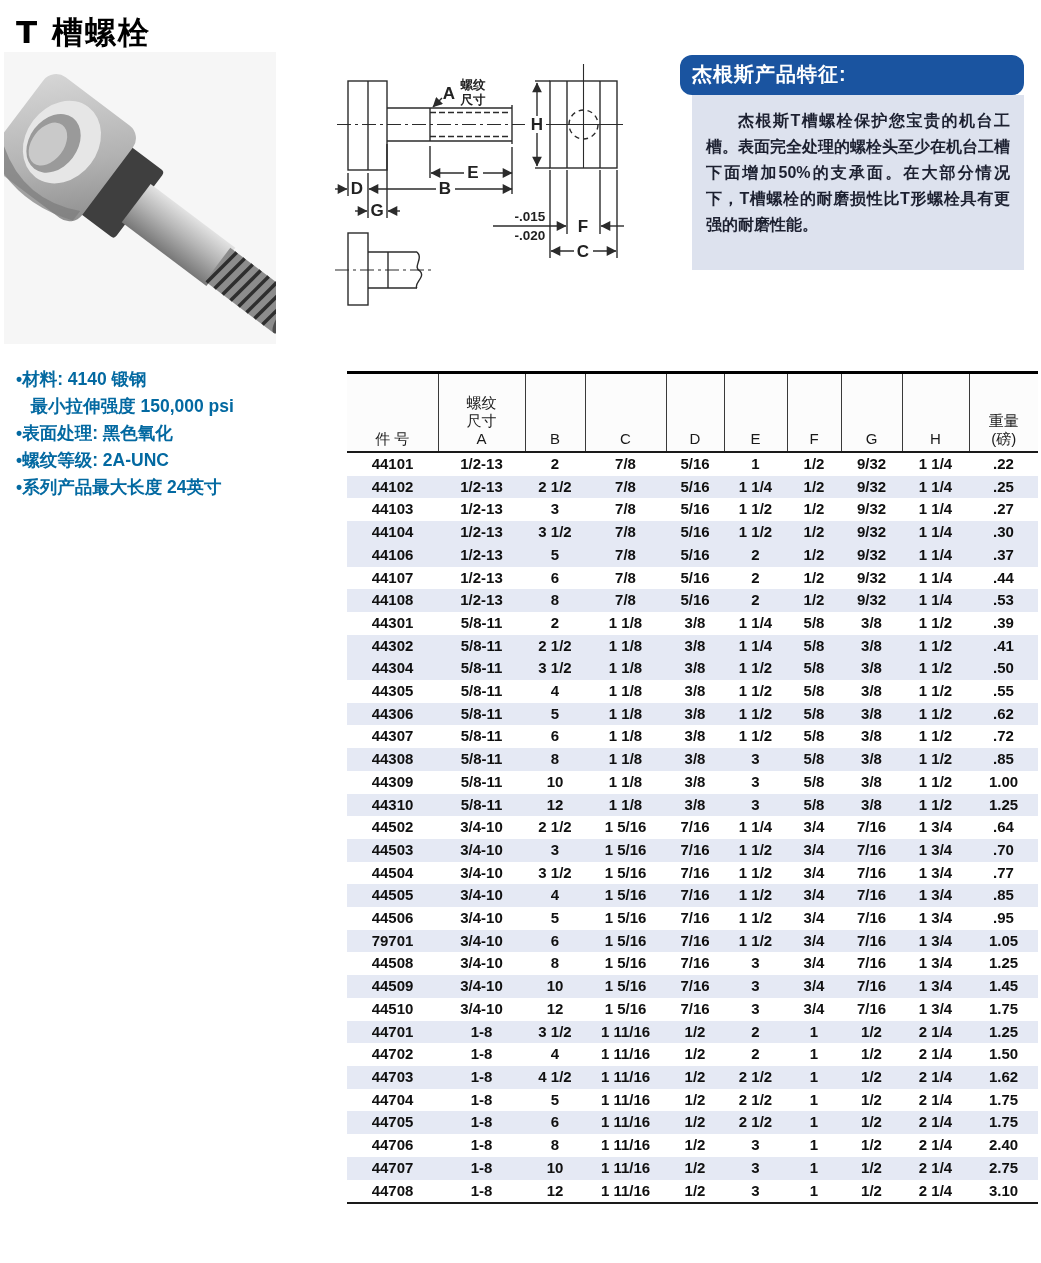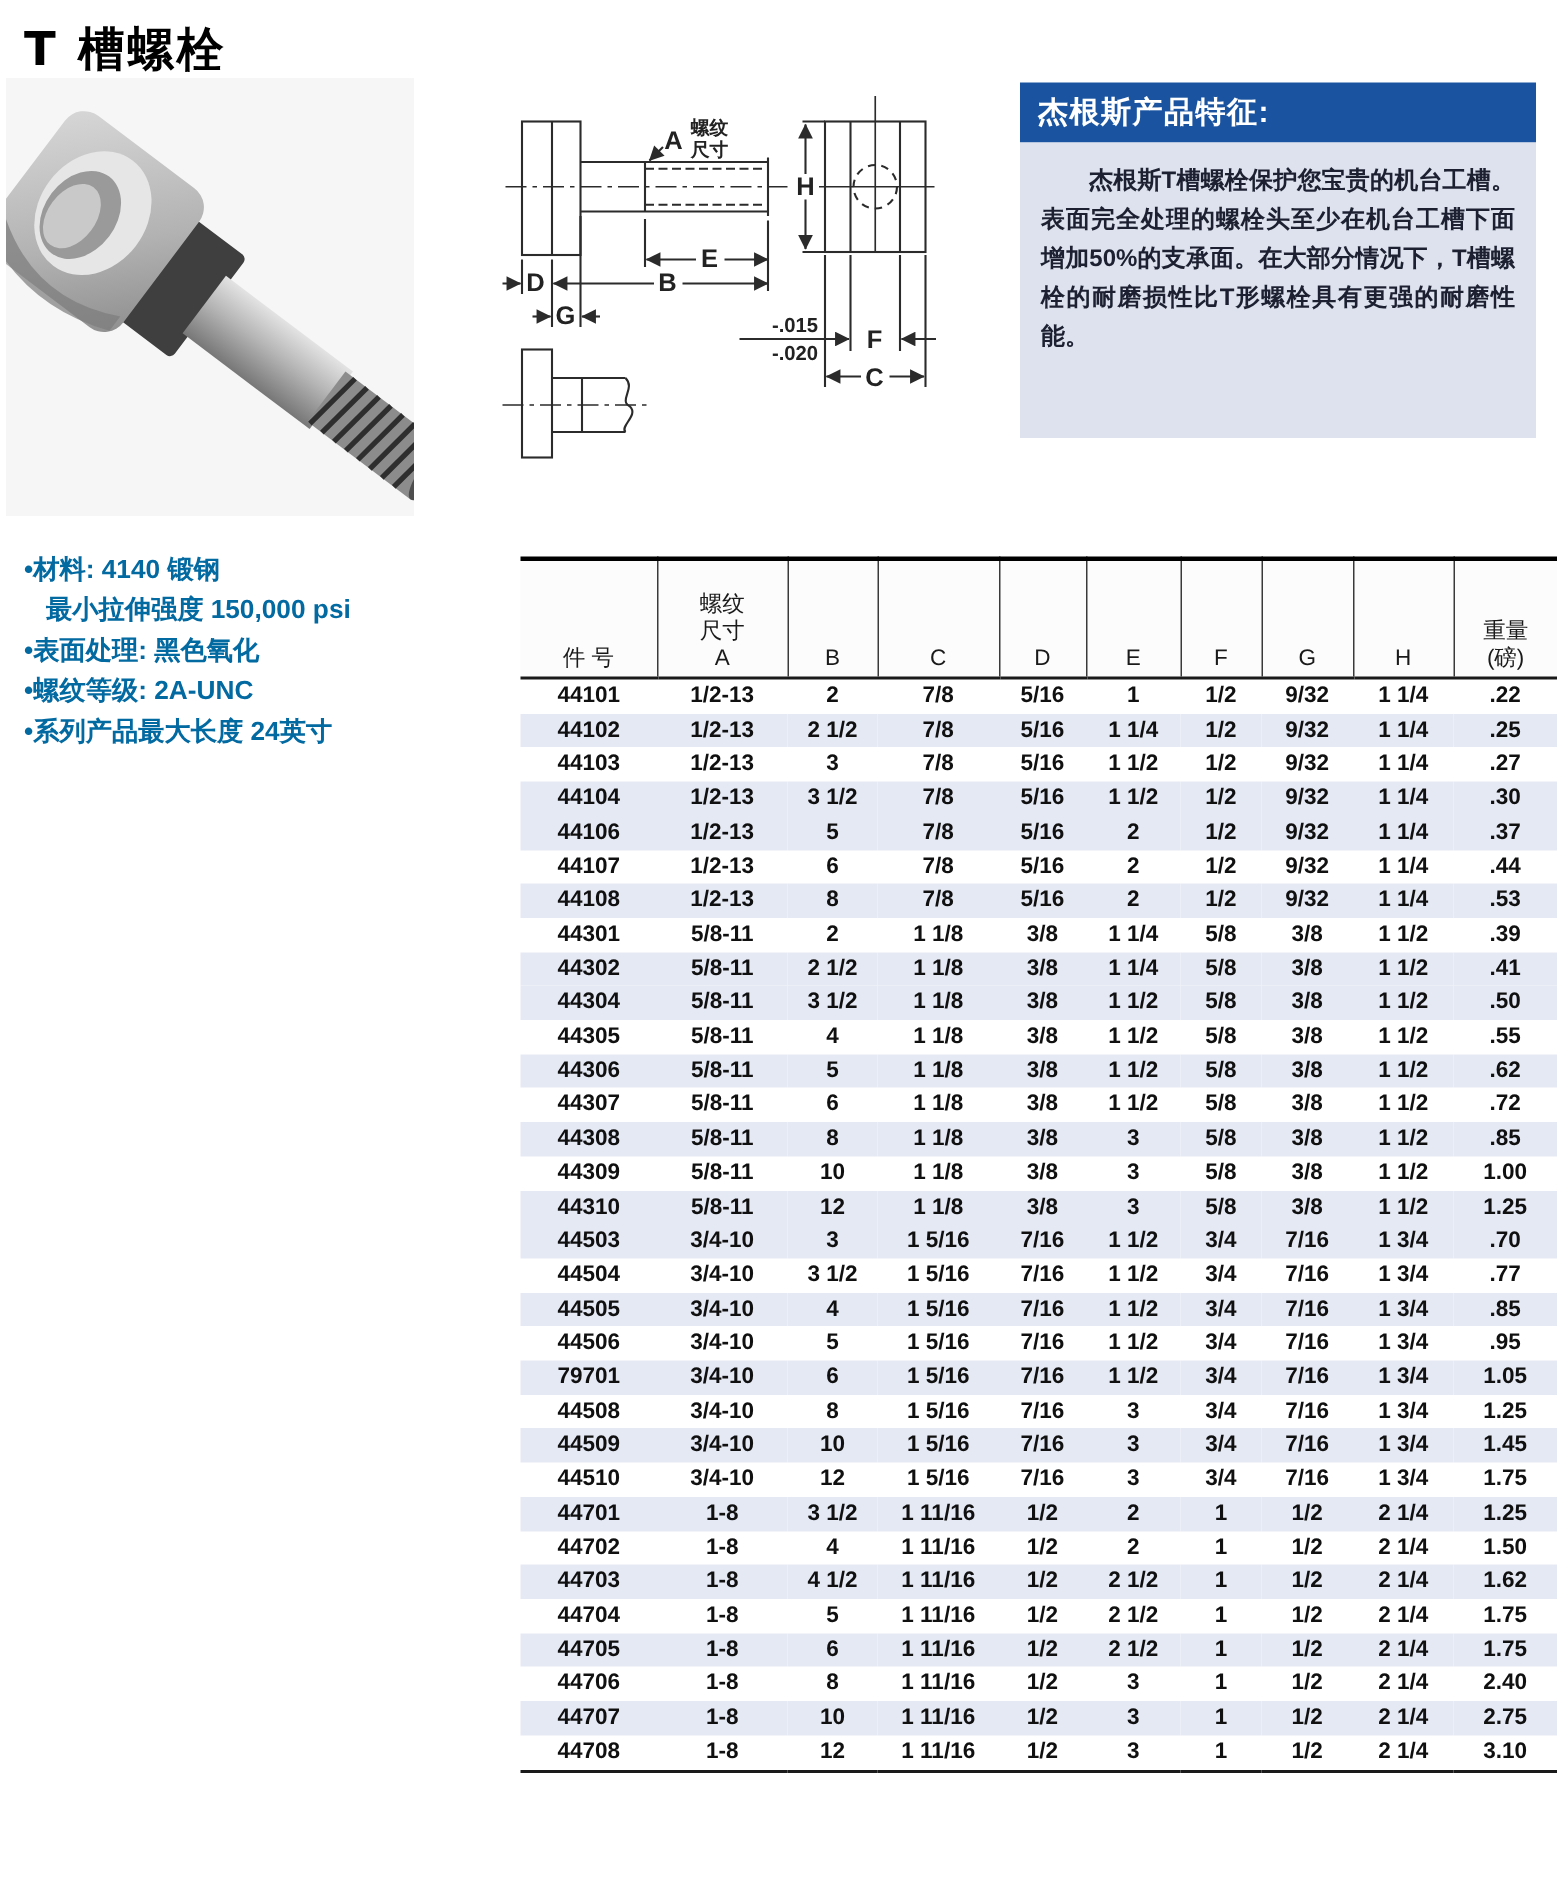--- a/index.html
+++ b/index.html
@@ -19,25 +19,25 @@
   .diagram{left:333px;top:56px;width:340px;height:272px;}
   .diagram svg text{
     font-family:"Liberation Sans",sans-serif;font-size:17px;font-weight:600;fill:#222;
   }
   .diagram svg text.small{font-size:12.5px;font-weight:600;}
   .diagram svg text.tol{font-size:13.5px;font-weight:600;}
   
   .features{left:680px;top:55px;width:344px;}
   .features-header{
     background:var(--feature-header-bg,#1a54a0);color:#fff;
-    font-size:20px;font-weight:bold;letter-spacing:1px;padding:6px 12px 7px;
+    font-size:20px;font-weight:bold;letter-spacing:1px;padding:6px 12px 7px;border-radius:12px;
   }
   .features-body{
-    background:var(--feature-body-bg,#dde2ee);padding:13px 14px 22px;height:162px;
-    font-size:16px;line-height:26px;color:#1c2030;text-align:justify;
+    background:var(--feature-body-bg,#dde2ee);padding:13px 14px 0;height:162px;
+    font-size:16px;line-height:26px;color:#1c2030;text-align:justify;margin-left:12px;
   }
   .features-body p{margin:0;text-indent:2em;font-weight:600;}
   
   .specs{left:16px;top:366px;width:324px;font-size:17.5px;line-height:27px;font-weight:600;color:#0369a1;}
   .specs div{white-space:pre;}
   
   .table-wrap{left:347px;top:371px;width:691px;}
   table{
     width:691px;border-collapse:collapse;table-layout:fixed;
     border-top:3px solid #000;border-bottom:2px solid #1a1a1a;
@@ -419,20 +419,32 @@
           <td>5/8-11</td>
           <td>12</td>
           <td>1 1/8</td>
           <td>3/8</td>
           <td>3</td>
           <td>5/8</td>
           <td>3/8</td>
           <td>1 1/2</td>
           <td>1.25</td>
         </tr>
+        <tr>
+          <td>44502</td>
+          <td>3/4-10</td>
+          <td>2 1/2</td>
+          <td>1 5/16</td>
+          <td>7/16</td>
+          <td>1 1/4</td>
+          <td>3/4</td>
+          <td>7/16</td>
+          <td>1 3/4</td>
+          <td>.64</td>
+        </tr>
         <tr class="alt">
           <td>44503</td>
           <td>3/4-10</td>
           <td>3</td>
           <td>1 5/16</td>
           <td>7/16</td>
           <td>1 1/2</td>
           <td>3/4</td>
           <td>7/16</td>
           <td>1 3/4</td>

